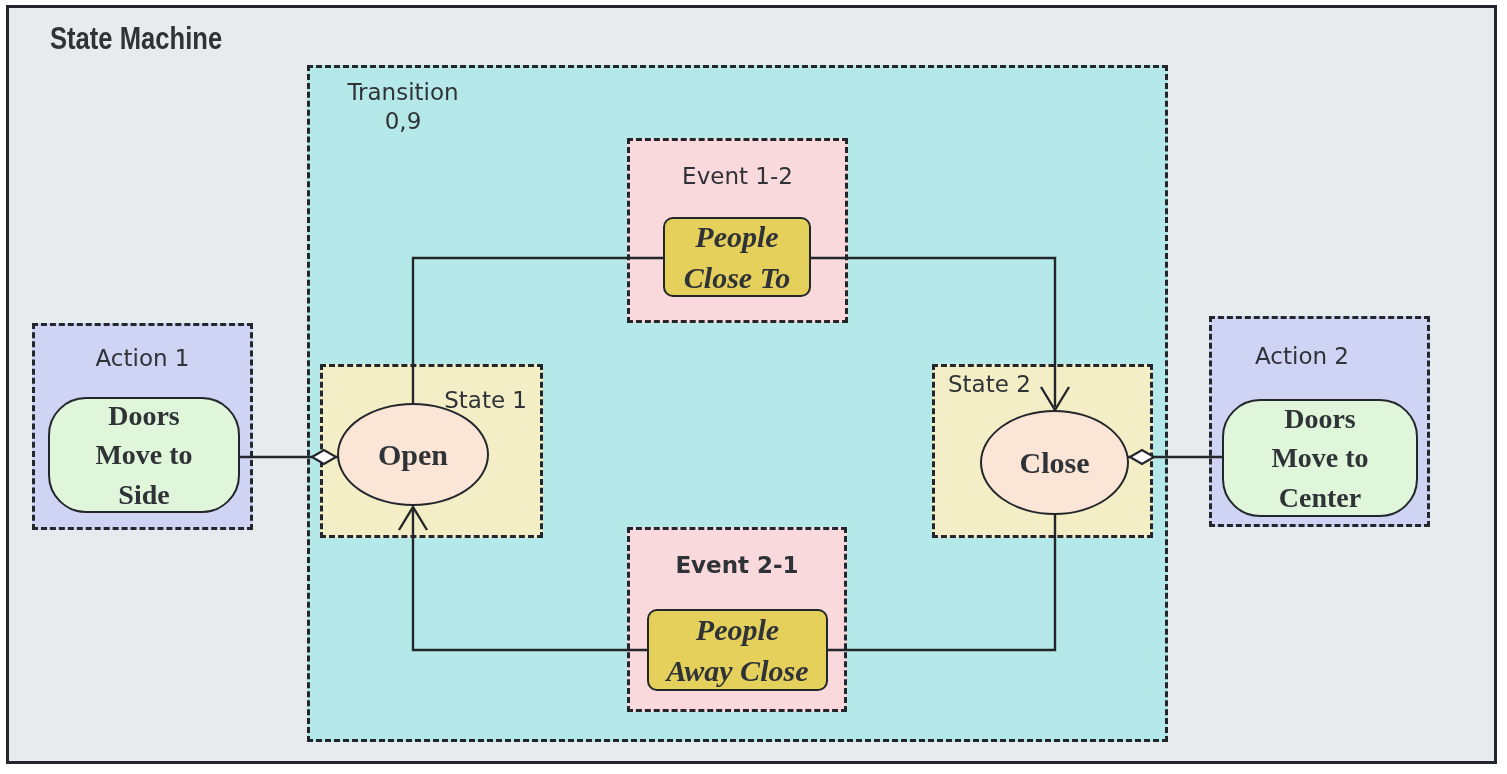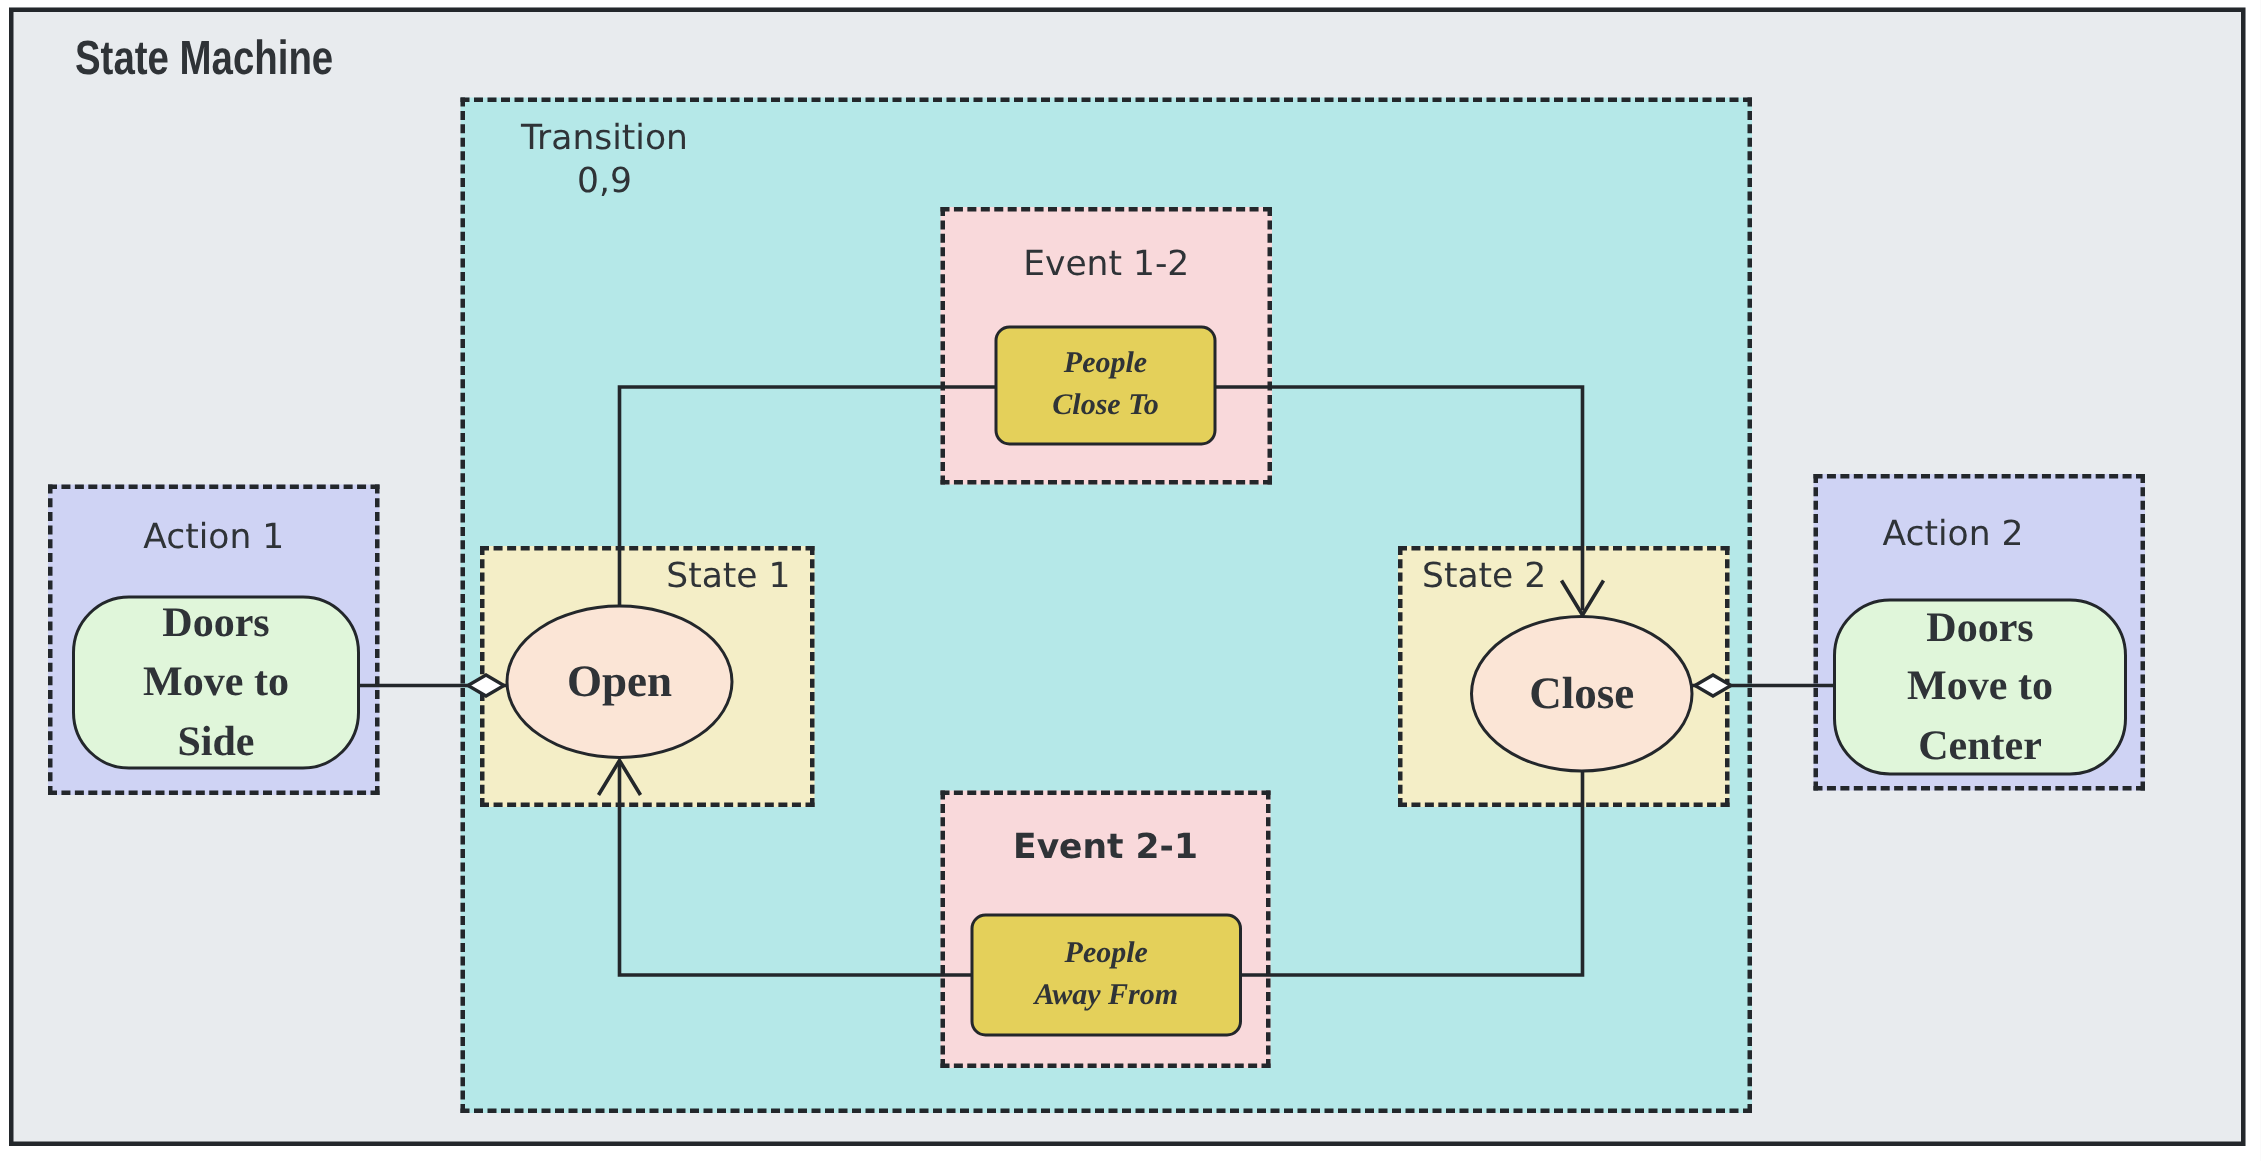--- a/index.html
+++ b/index.html
@@ -7,26 +7,26 @@
   .frame{position:absolute;left:6px;top:5px;width:1485px;height:753px;border:3px solid var(--stroke,#23272b);background:var(--page_bg,#e8ebee);}
   .abs{position:absolute;box-sizing:border-box;}
   .title{font-family:"Liberation Sans",sans-serif;font-weight:900;font-size:32px;letter-spacing:0px;color:var(--text,#2f3337);transform:scaleX(.80);transform-origin:left top;white-space:nowrap;}
   .dashed{border:3px dashed var(--stroke,#23272b);}
   .teal{background:var(--teal,#b5e8e8);}
   .pink{background:var(--pink,#f9d9db);}
   .cream{background:var(--cream,#f4eec7);}
   .lav{background:var(--lavender,#cfd3f4);}
   .boxlabel{font-size:23px;color:var(--text,#2f3337);line-height:1.25;white-space:nowrap;}
   .center{text-align:center;}
-  .right{text-align:right;}
+  .right{text-align:right;margin-top:16px;}
   svg.edges{position:absolute;left:0;top:0;width:1507px;height:774px;pointer-events:none;}
   .edge{stroke:var(--stroke,#23272b);stroke-width:2.4;fill:none;}
   .diamond{stroke:var(--stroke,#23272b);stroke-width:2.2;fill:#ffffff;}
   .node{display:flex;flex-direction:column;align-items:center;justify-content:center;border:2.6px solid var(--stroke,#23272b);color:var(--text,#2f3337);}
-  .gold{background:var(--gold,#e4d05a);border-radius:10px;font-family:"Liberation Serif",serif;font-weight:bold;font-style:italic;font-size:20px;line-height:1.38;}
+  .gold{background:var(--gold,#e4d05a);border-radius:10px;font-family:"Liberation Serif",serif;font-weight:bold;font-style:italic;font-size:30px;line-height:1.38;}
   .ellipse{background:var(--peach,#fbe5d6);border-radius:50%;font-family:"Liberation Serif",serif;font-weight:bold;font-size:30px;text-align:right;}
   .pill{background:var(--green,#e0f6da);border-radius:38px;font-family:"Liberation Serif",serif;font-weight:bold;font-size:28px;line-height:1.4;}
 </style>
 </head>
 <body>
 
 <div class="stage">
   <div class="frame"></div>
 
   <div class="abs title" style="left:50px;top:20px;">State Machine</div>
@@ -60,21 +60,21 @@
     <path class="edge" d="M1128 457 L1223 457"></path>
     <polygon class="diamond" points="1130,457 1142,450 1154,457 1142,464"></polygon>
   </svg>
 
   <div class="abs node gold" style="left:663px;top:217px;width:148px;height:80px;">
     <div>People</div>
     <div>Close To</div>
   </div>
   <div class="abs node gold" style="left:647px;top:609px;width:181px;height:82px;">
     <div>People</div>
-    <div>Away From</div>
+    <div>Away Close</div>
   </div>
 
   <div class="abs node ellipse" style="left:337px;top:403px;width:152px;height:103px;">
     <div>Open</div>
   </div>
   <div class="abs node ellipse" style="left:980px;top:410px;width:149px;height:105px;">
     <div>Close</div>
   </div>
 
   <div class="abs node pill" style="left:48px;top:397px;width:192px;height:116px;">

